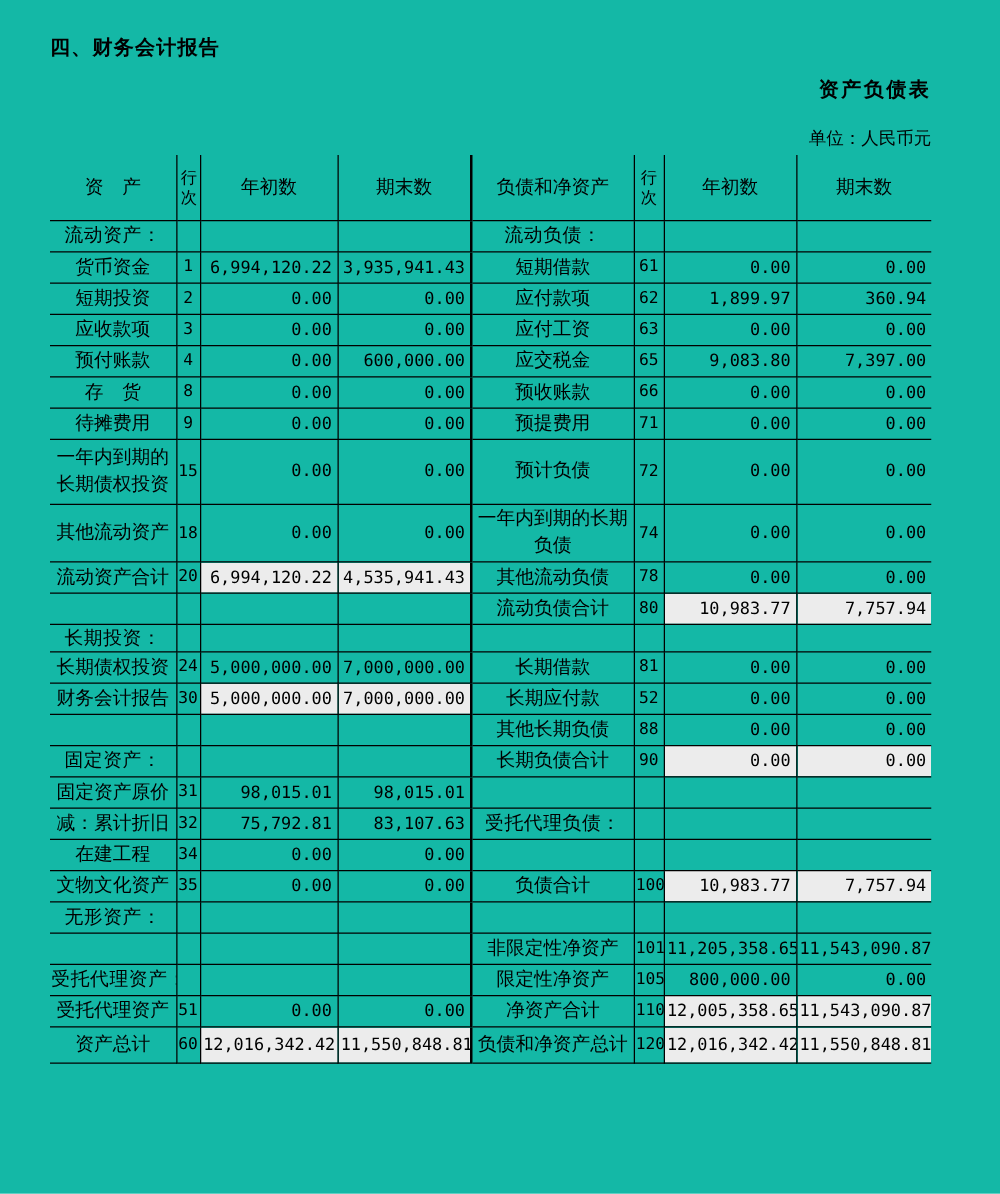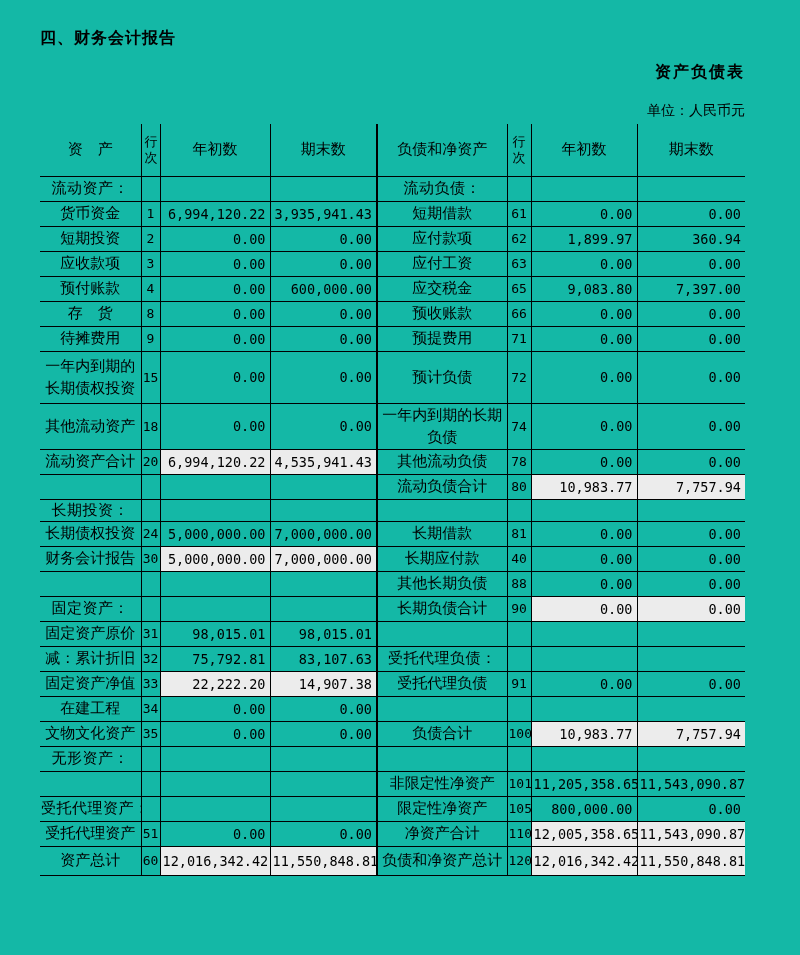--- a/index.html
+++ b/index.html
@@ -184,21 +184,21 @@
             <td class="line">81</td>
             <td class="num">0.00</td>
             <td class="num">0.00</td>
           </tr>
           <tr style="height: 25px;">
             <td class="label">财务会计报告</td>
             <td class="line">30</td>
             <td class="num shade">5,000,000.00</td>
             <td class="num shade mid">7,000,000.00</td>
             <td class="label">长期应付款</td>
-            <td class="line">40</td>
+            <td class="line">52</td>
             <td class="num">0.00</td>
             <td class="num">0.00</td>
           </tr>
           <tr style="height: 25px;">
             <td class="label"></td>
             <td class="line"></td>
             <td class="num"></td>
             <td class="num mid"></td>
             <td class="label">其他长期负债</td>
             <td class="line">88</td>
@@ -227,30 +227,20 @@
           </tr>
           <tr style="height: 25px;">
             <td class="label">减：累计折旧</td>
             <td class="line">32</td>
             <td class="num">75,792.81</td>
             <td class="num mid">83,107.63</td>
             <td class="label section">受托代理负债：</td>
             <td class="line"></td>
             <td class="num"></td>
             <td class="num"></td>
-          </tr>
-          <tr style="height: 25px;">
-            <td class="label">固定资产净值</td>
-            <td class="line">33</td>
-            <td class="num shade">22,222.20</td>
-            <td class="num shade mid">14,907.38</td>
-            <td class="label">受托代理负债</td>
-            <td class="line">91</td>
-            <td class="num">0.00</td>
-            <td class="num">0.00</td>
           </tr>
           <tr style="height: 25px;">
             <td class="label">在建工程</td>
             <td class="line">34</td>
             <td class="num">0.00</td>
             <td class="num mid">0.00</td>
             <td class="label"></td>
             <td class="line"></td>
             <td class="num"></td>
             <td class="num"></td>

